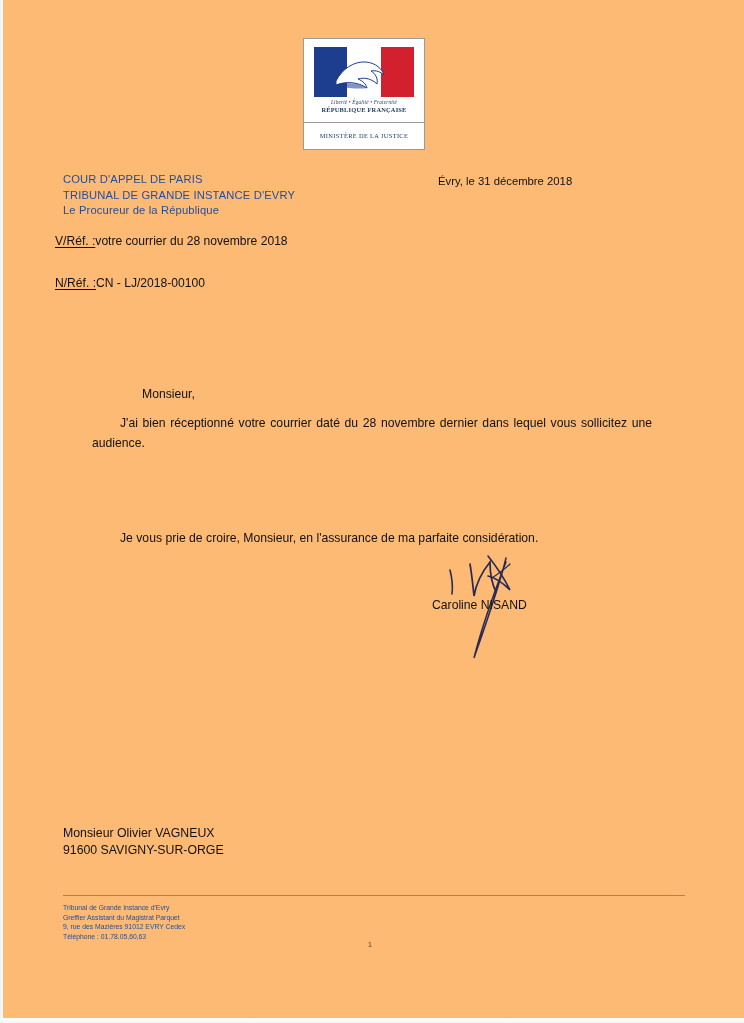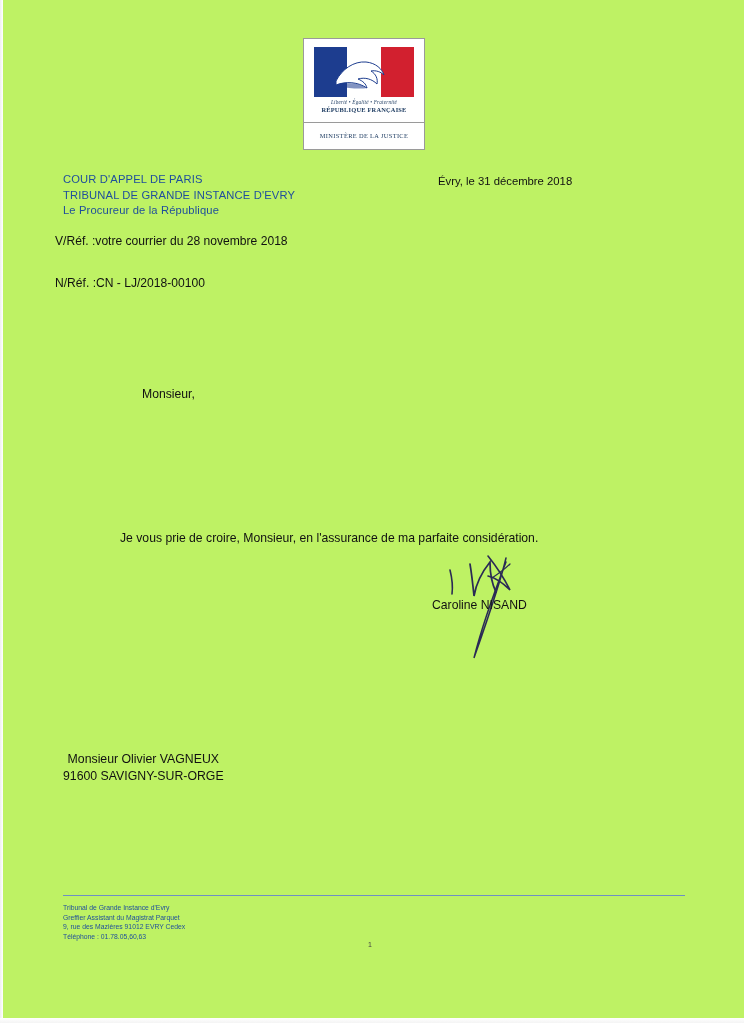--- a/index.html
+++ b/index.html
@@ -12,21 +12,21 @@
     height: 1023px;
     position: relative;
     font-family: "Liberation Sans", sans-serif;
     color: #1a1a1a;
     overflow: hidden;
   }
 
   .page {
     position: absolute;
     inset: 0;
-    background: #bef264;
+    background: #fdba74;
   }
 
   
   .emblem-box {
     position: absolute;
     left: 303px;
     top: 38px;
     width: 120px;
     height: 110px;
     border: 1px solid #9a9a9a;
@@ -116,20 +116,21 @@
   
   .ref {
     position: absolute;
     font-size: 12.1px;
     color: #111;
     white-space: nowrap;
   }
   .ref-1 { left: 55px; top: 234px; }
   .ref-2 { left: 55px; top: 276px; }
   .ref .lbl {
+    text-decoration: underline;
     text-underline-offset: 2px;
   }
   .ref .val { }
 
   
   .body-text {
     position: absolute;
     left: 92px;
     width: 560px;
     font-size: 12.2px;
@@ -155,26 +156,25 @@
     left: 440px;
     top: 548px;
     width: 130px;
     height: 130px;
   }
 
   
   .recipient {
     position: absolute;
     left: 63px;
-    top: 751px;
+    top: 825px;
     font-size: 12.3px;
     line-height: 16.5px;
     color: #111;
     white-space: nowrap;
-    text-align: center;
   }
 
   
   .footer-rule {
     position: absolute;
     left: 63px;
     top: 895px;
     width: 622px;
     height: 1px;
     background: #6e8fc4;
@@ -243,20 +243,21 @@
   <div class="place-date">Évry, le 31 décembre 2018</div>
 
   <div class="ref ref-1">
     <span class="lbl">V/Réf. :</span><span class="val">votre courrier du 28 novembre 2018</span>
   </div>
   <div class="ref ref-2">
     <span class="lbl">N/Réf. :</span><span class="val">CN - LJ/2018-00100</span>
   </div>
 
   <div class="body-text salutation">Monsieur,</div>
+  <div class="body-text para-1">J'ai bien réceptionné votre courrier daté du 28 novembre dernier dans lequel vous sollicitez une audience.</div>
   <div class="body-text para-3">Je vous prie de croire, Monsieur, en l'assurance de ma parfaite considération.</div>
 
   <svg class="sig-svg" viewBox="0 0 130 130">
     <path d="M10 22 C12 30, 13 38, 12 46" stroke="#2a2a55" stroke-width="1.6" fill="none" stroke-linecap="round"></path>
     <path d="M30 16 C32 28, 33 38, 34 48 C36 36, 42 24, 50 14 C50 26, 52 36, 56 44" stroke="#2a2a55" stroke-width="1.7" fill="none" stroke-linecap="round"></path>
     <path d="M48 8 C56 18, 64 30, 70 42 C64 36, 56 30, 48 28" stroke="#2a2a55" stroke-width="1.6" fill="none" stroke-linecap="round"></path>
     <path d="M66 10 C60 36, 48 70, 34 110 C40 86, 52 50, 66 14" stroke="#2a2a55" stroke-width="1.5" fill="none" stroke-linecap="round"></path>
     <path d="M52 30 C58 26, 64 22, 70 16" stroke="#2a2a55" stroke-width="1.2" fill="none" stroke-linecap="round"></path>
   </svg>
   <div class="signature-name">Caroline NISAND</div>

